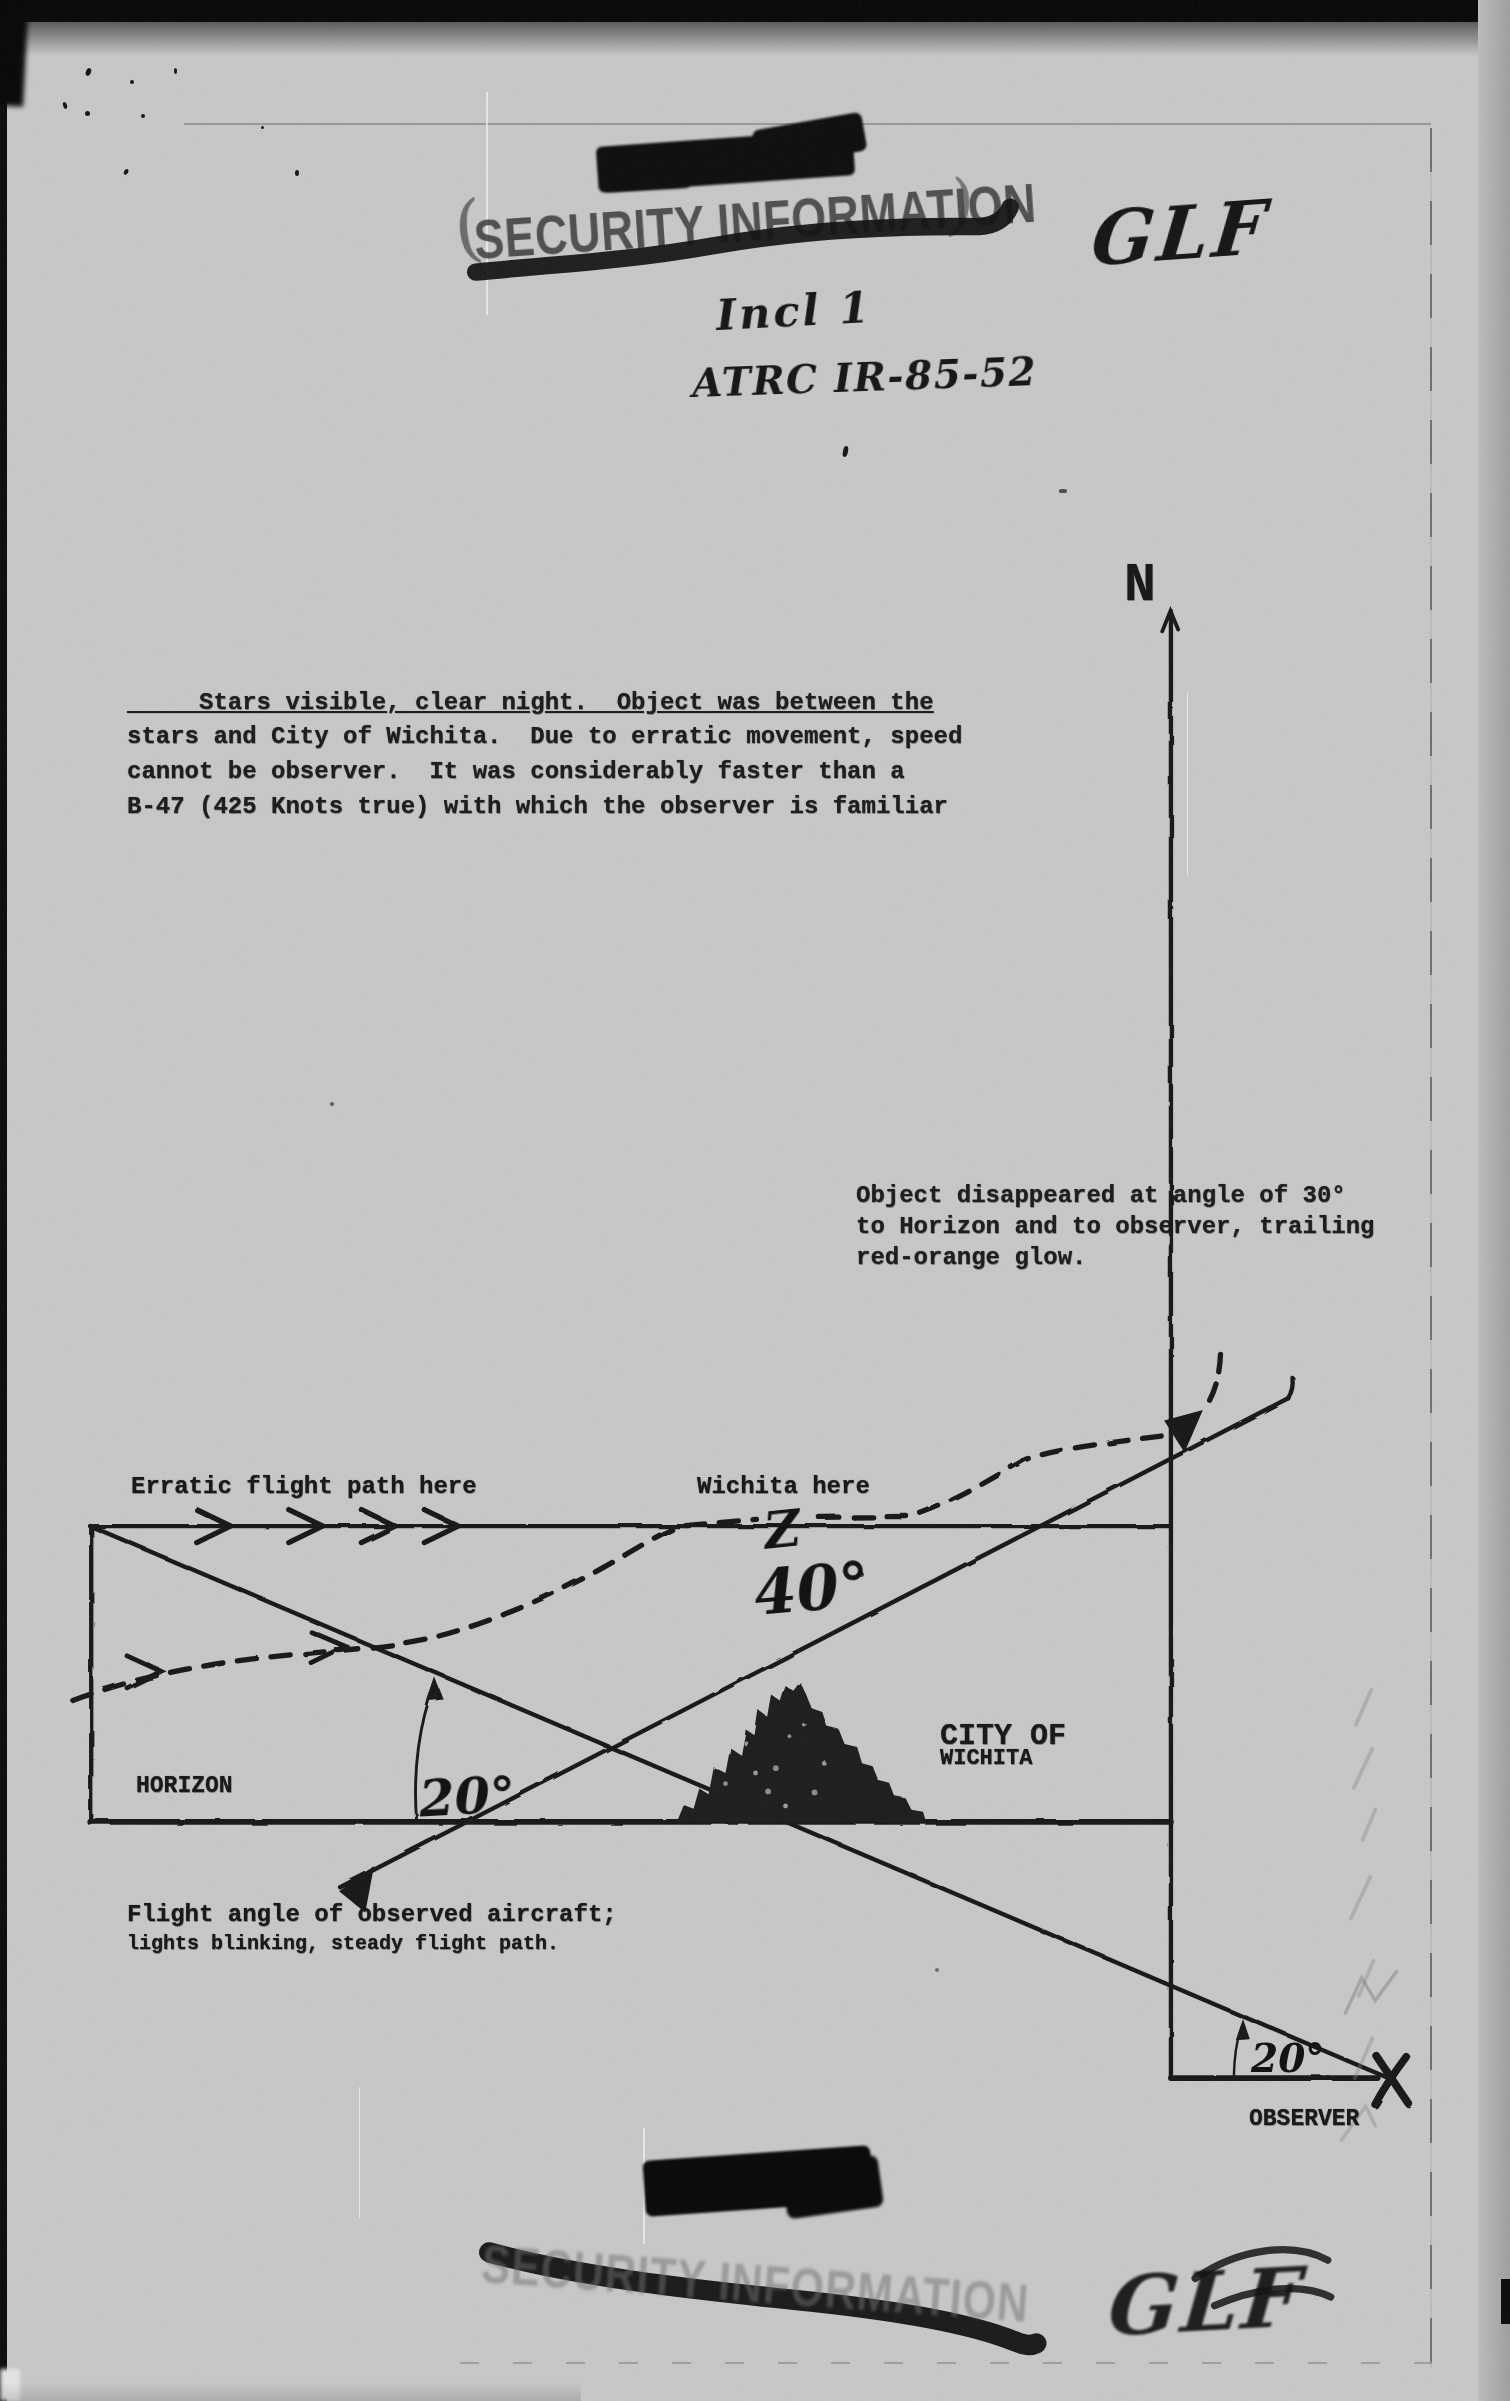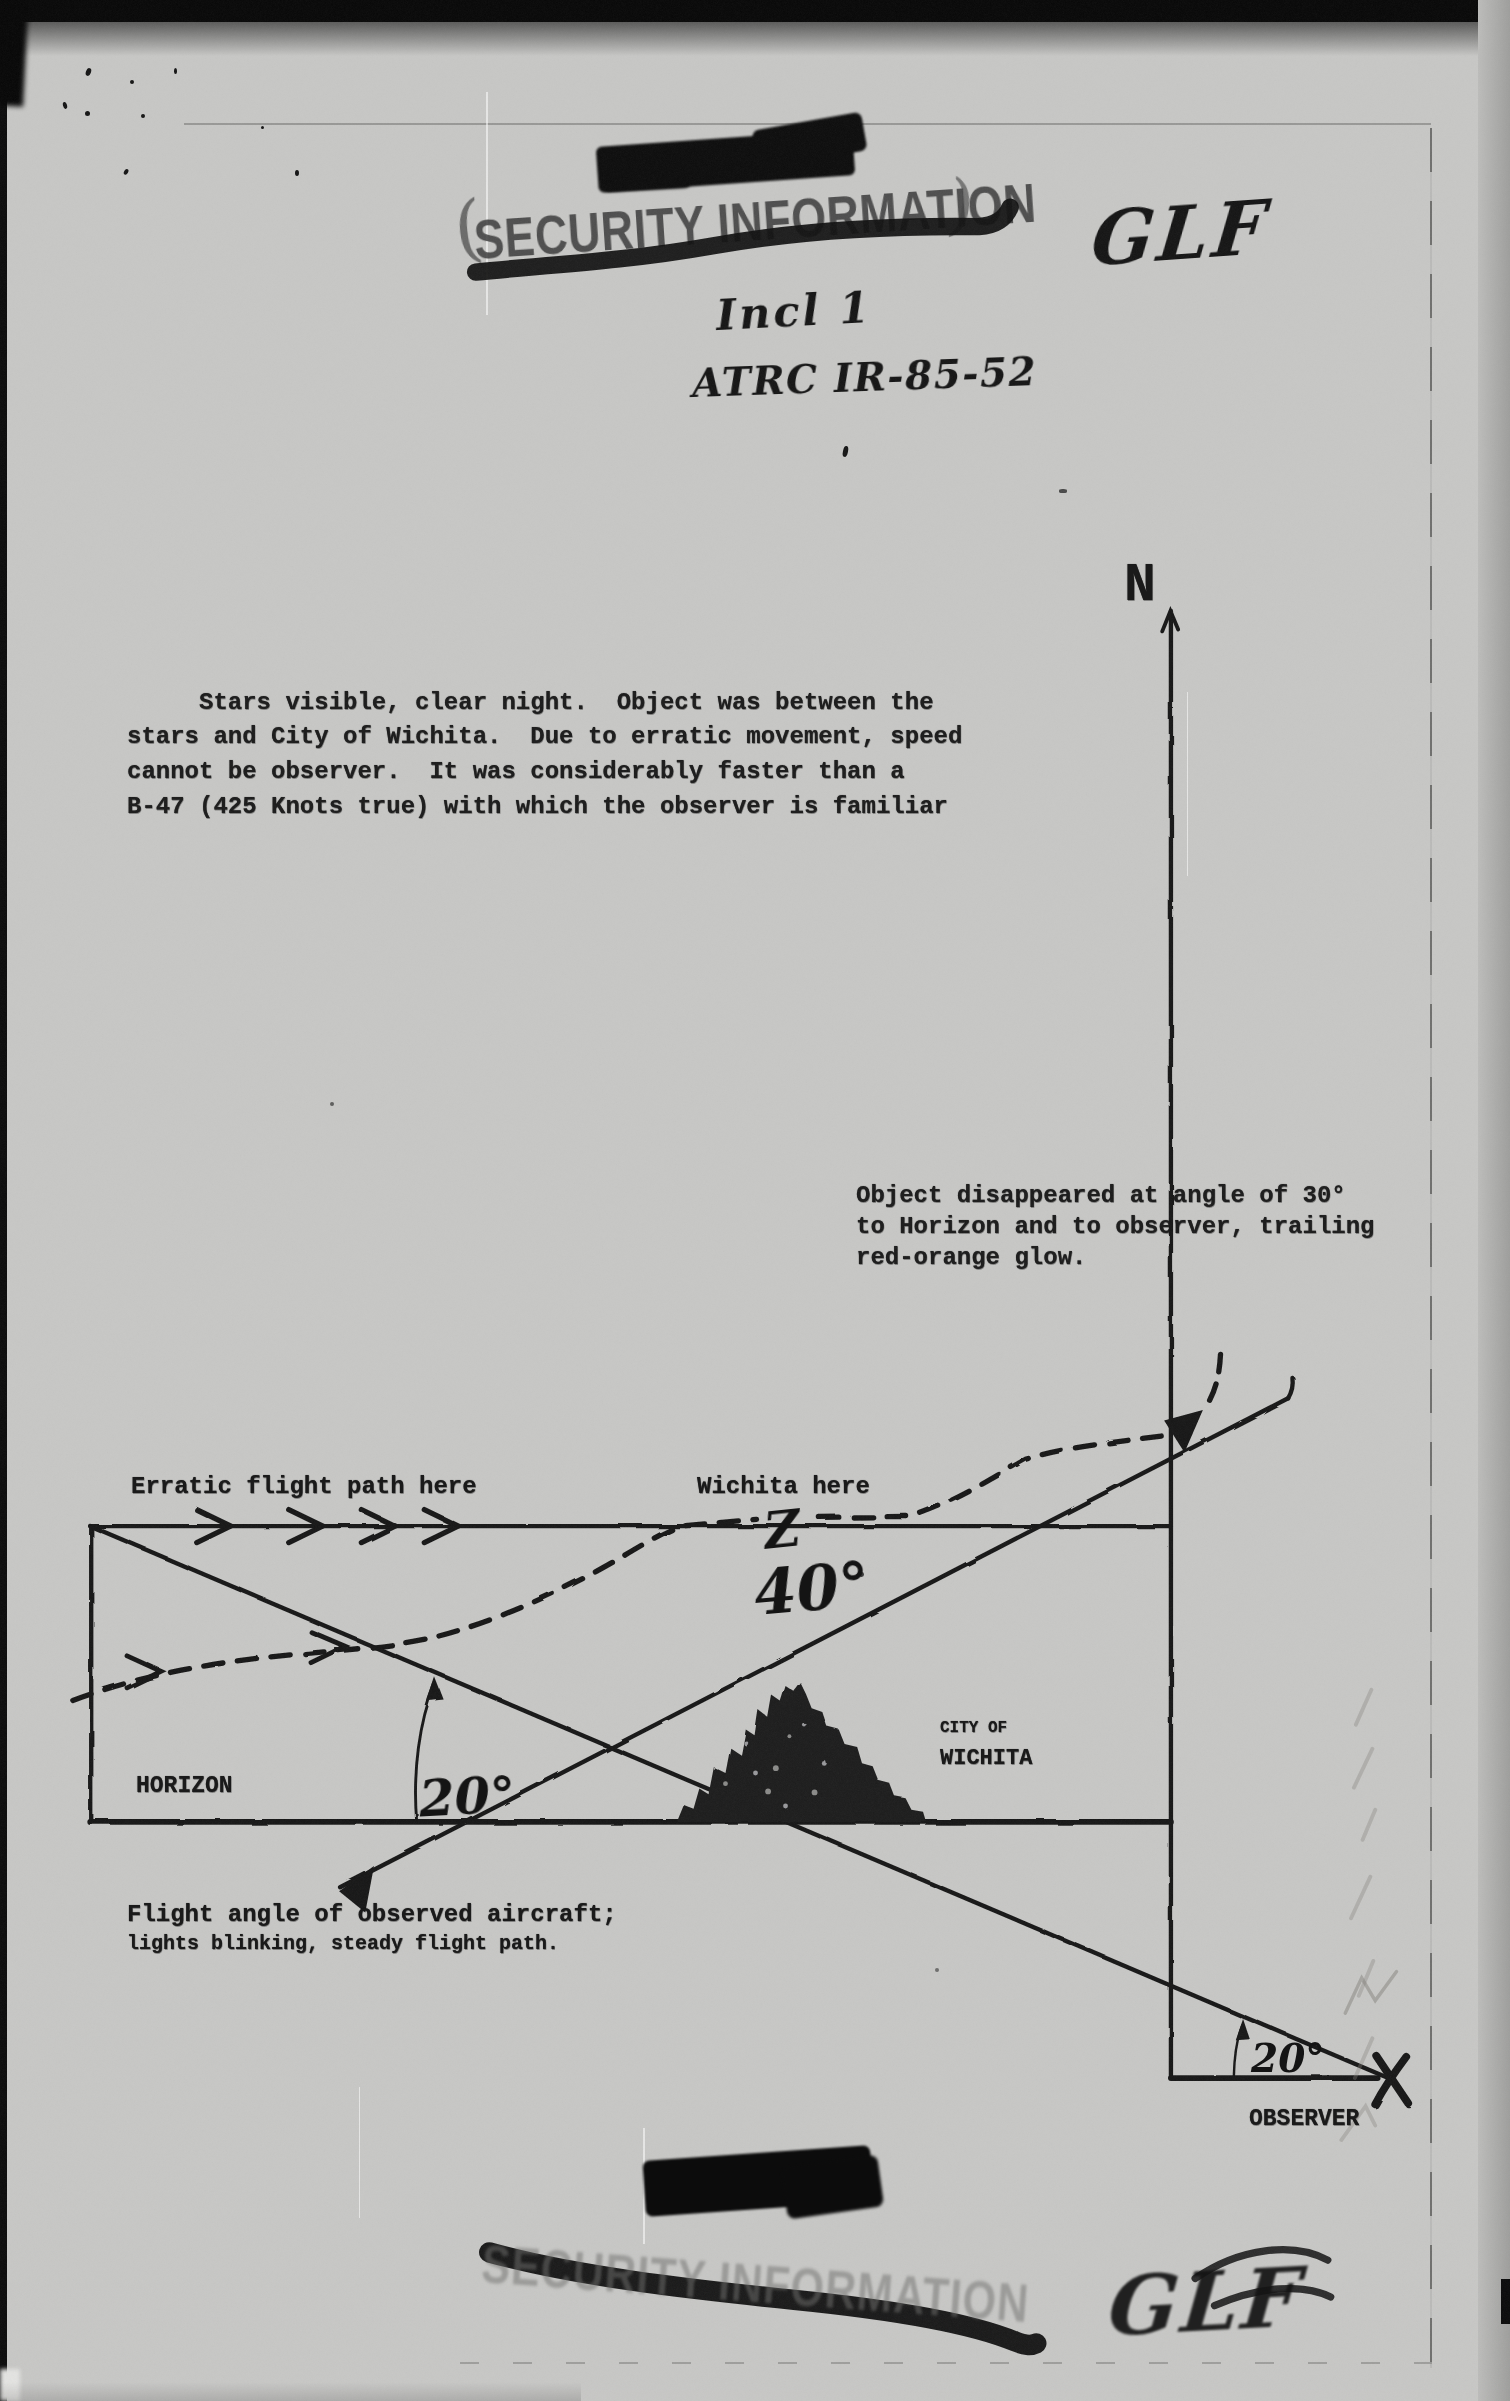--- a/index.html
+++ b/index.html
@@ -73,21 +73,21 @@
   <div class="hw" style="left:454px;top:185px;font-size:73px;font-style:normal;color:#434343;opacity:.7;transform:rotate(-6deg);">(</div>
   <div class="hw" style="left:948px;top:165px;font-size:68px;font-style:normal;color:#434343;opacity:.62;transform:rotate(7deg);">)</div>
 
   <div class="hw" style="left:1092px;top:190px;font-size:73px;font-weight:bold;letter-spacing:3.9px;
               transform:rotate(-4deg) skewX(-10deg);filter:blur(0.5px);">GLF</div>
 
   <div class="hw" style="left:716px;top:286px;font-size:43px;font-weight:600;letter-spacing:2.9px;transform:rotate(-3deg);">Incl 1</div>
   <div class="hw" style="left:692px;top:354px;font-size:39px;font-weight:600;letter-spacing:1.5px;transform:rotate(-2deg);">ATRC IR-85-52</div>
 
   <div>
-    <div class="t" style="left:127px;top:689px;font-size:24px;">     Stars visible, clear night.  Object was between the</div>
+    <div class="t" style="left:127px;top:689px;font-size:24px;text-decoration:underline;">     Stars visible, clear night.  Object was between the</div>
     <div class="t" style="left:127px;top:723px;font-size:24px;text-align:center;">stars and City of Wichita.  Due to erratic movement, speed</div>
     <div class="t" style="left:127px;top:758px;font-size:24px;">cannot be observer.  It was considerably faster than a</div>
     <div class="t" style="left:127px;top:793px;font-size:24px;text-align:right;">B-47 (425 Knots true) with which the observer is familiar</div>
   </div>
 
   <div>
     <div class="t" style="left:856px;top:1182px;font-size:24px;">Object disappeared at angle of 30°</div>
     <div class="t" style="left:856px;top:1213px;font-size:24px;">to Horizon and to observer, trailing</div>
     <div class="t" style="left:856px;top:1244px;font-size:24px;">red-orange glow.</div>
   </div>
@@ -174,21 +174,21 @@
   <div class="t" style="left:697px;top:1473px;font-size:24px;">Wichita here</div>
   <div class="hw" style="left:764px;top:1500px;font-size:50px;font-weight:bold;transform:rotate(-6deg);">Z</div>
 
   <div class="hw" style="left:754px;top:1553px;font-size:61px;font-weight:600;transform:rotate(-5deg);">40°</div>
   <div class="hw" style="left:419px;top:1766px;font-size:51px;font-weight:600;transform:rotate(-3deg);">20°</div>
   <div class="hw" style="left:1251px;top:2035px;font-size:39px;font-weight:600;">20°</div>
 
   <div class="t" style="left:136px;top:1773px;font-size:23px;">HORIZON</div>
 
   <div>
-    <div class="t" style="left:940px;top:1719px;font-size:16px;">CITY OF</div>
+    <div class="t" style="left:940px;top:1719px;font-size:30px;">CITY OF</div>
     <div class="t" style="left:940px;top:1746px;font-size:22px;">WICHITA</div>
   </div>
 
   <div class="t" style="left:1249px;top:2106px;font-size:23px;">OBSERVER</div>
 
   <div>
     <div class="t" style="left:127px;top:1901px;font-size:24px;">Flight angle of observed aircraft;</div>
     <div class="t" style="left:127px;top:1932px;font-size:20px;">lights blinking, steady flight path.</div>
   </div>
 

